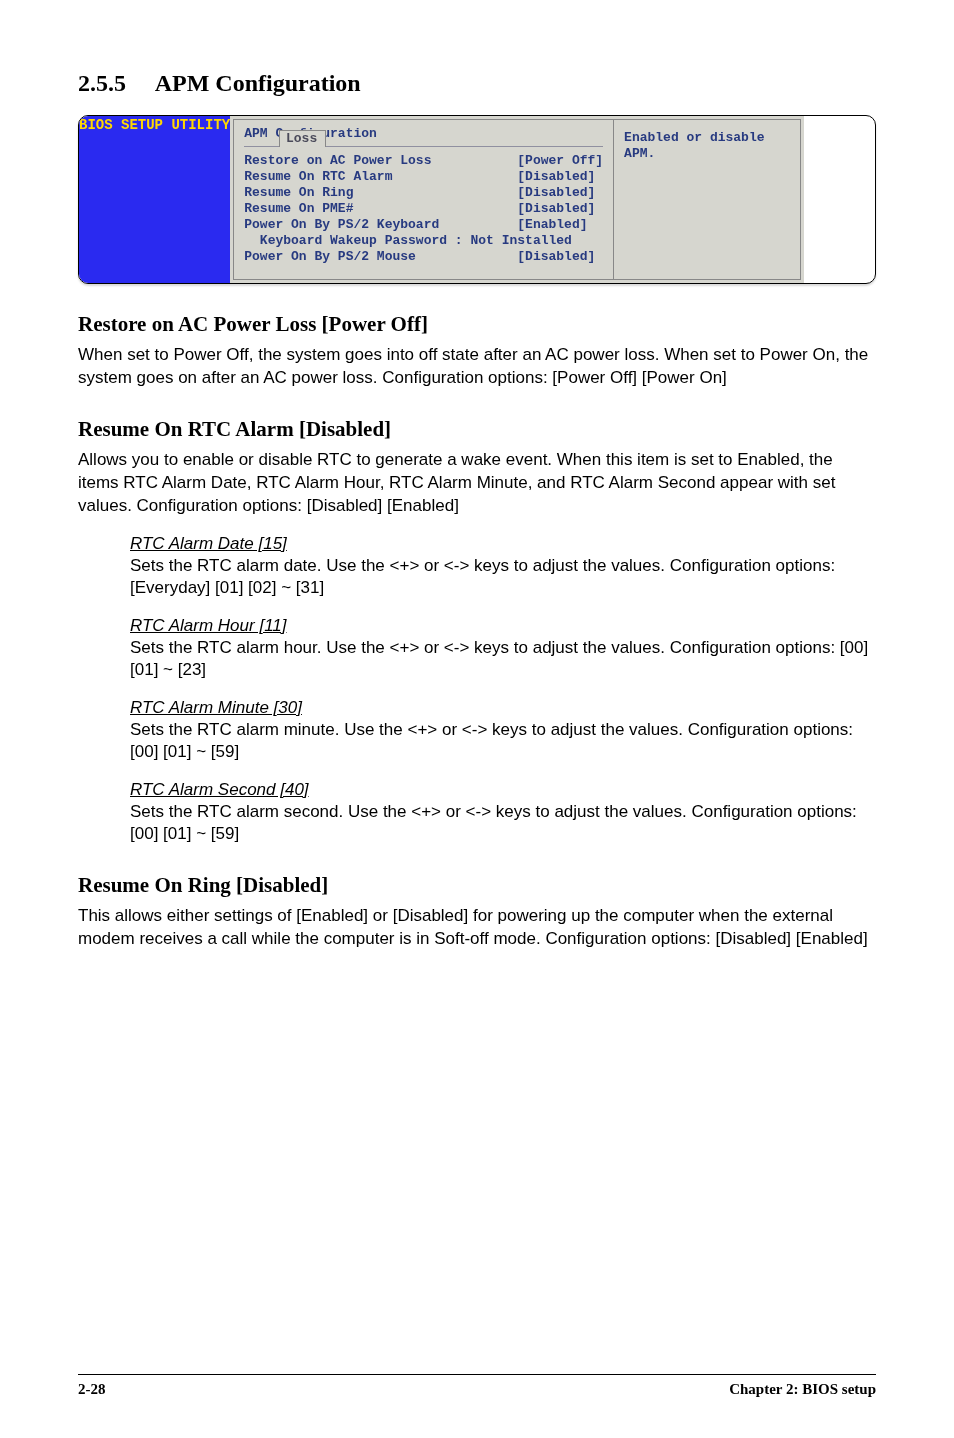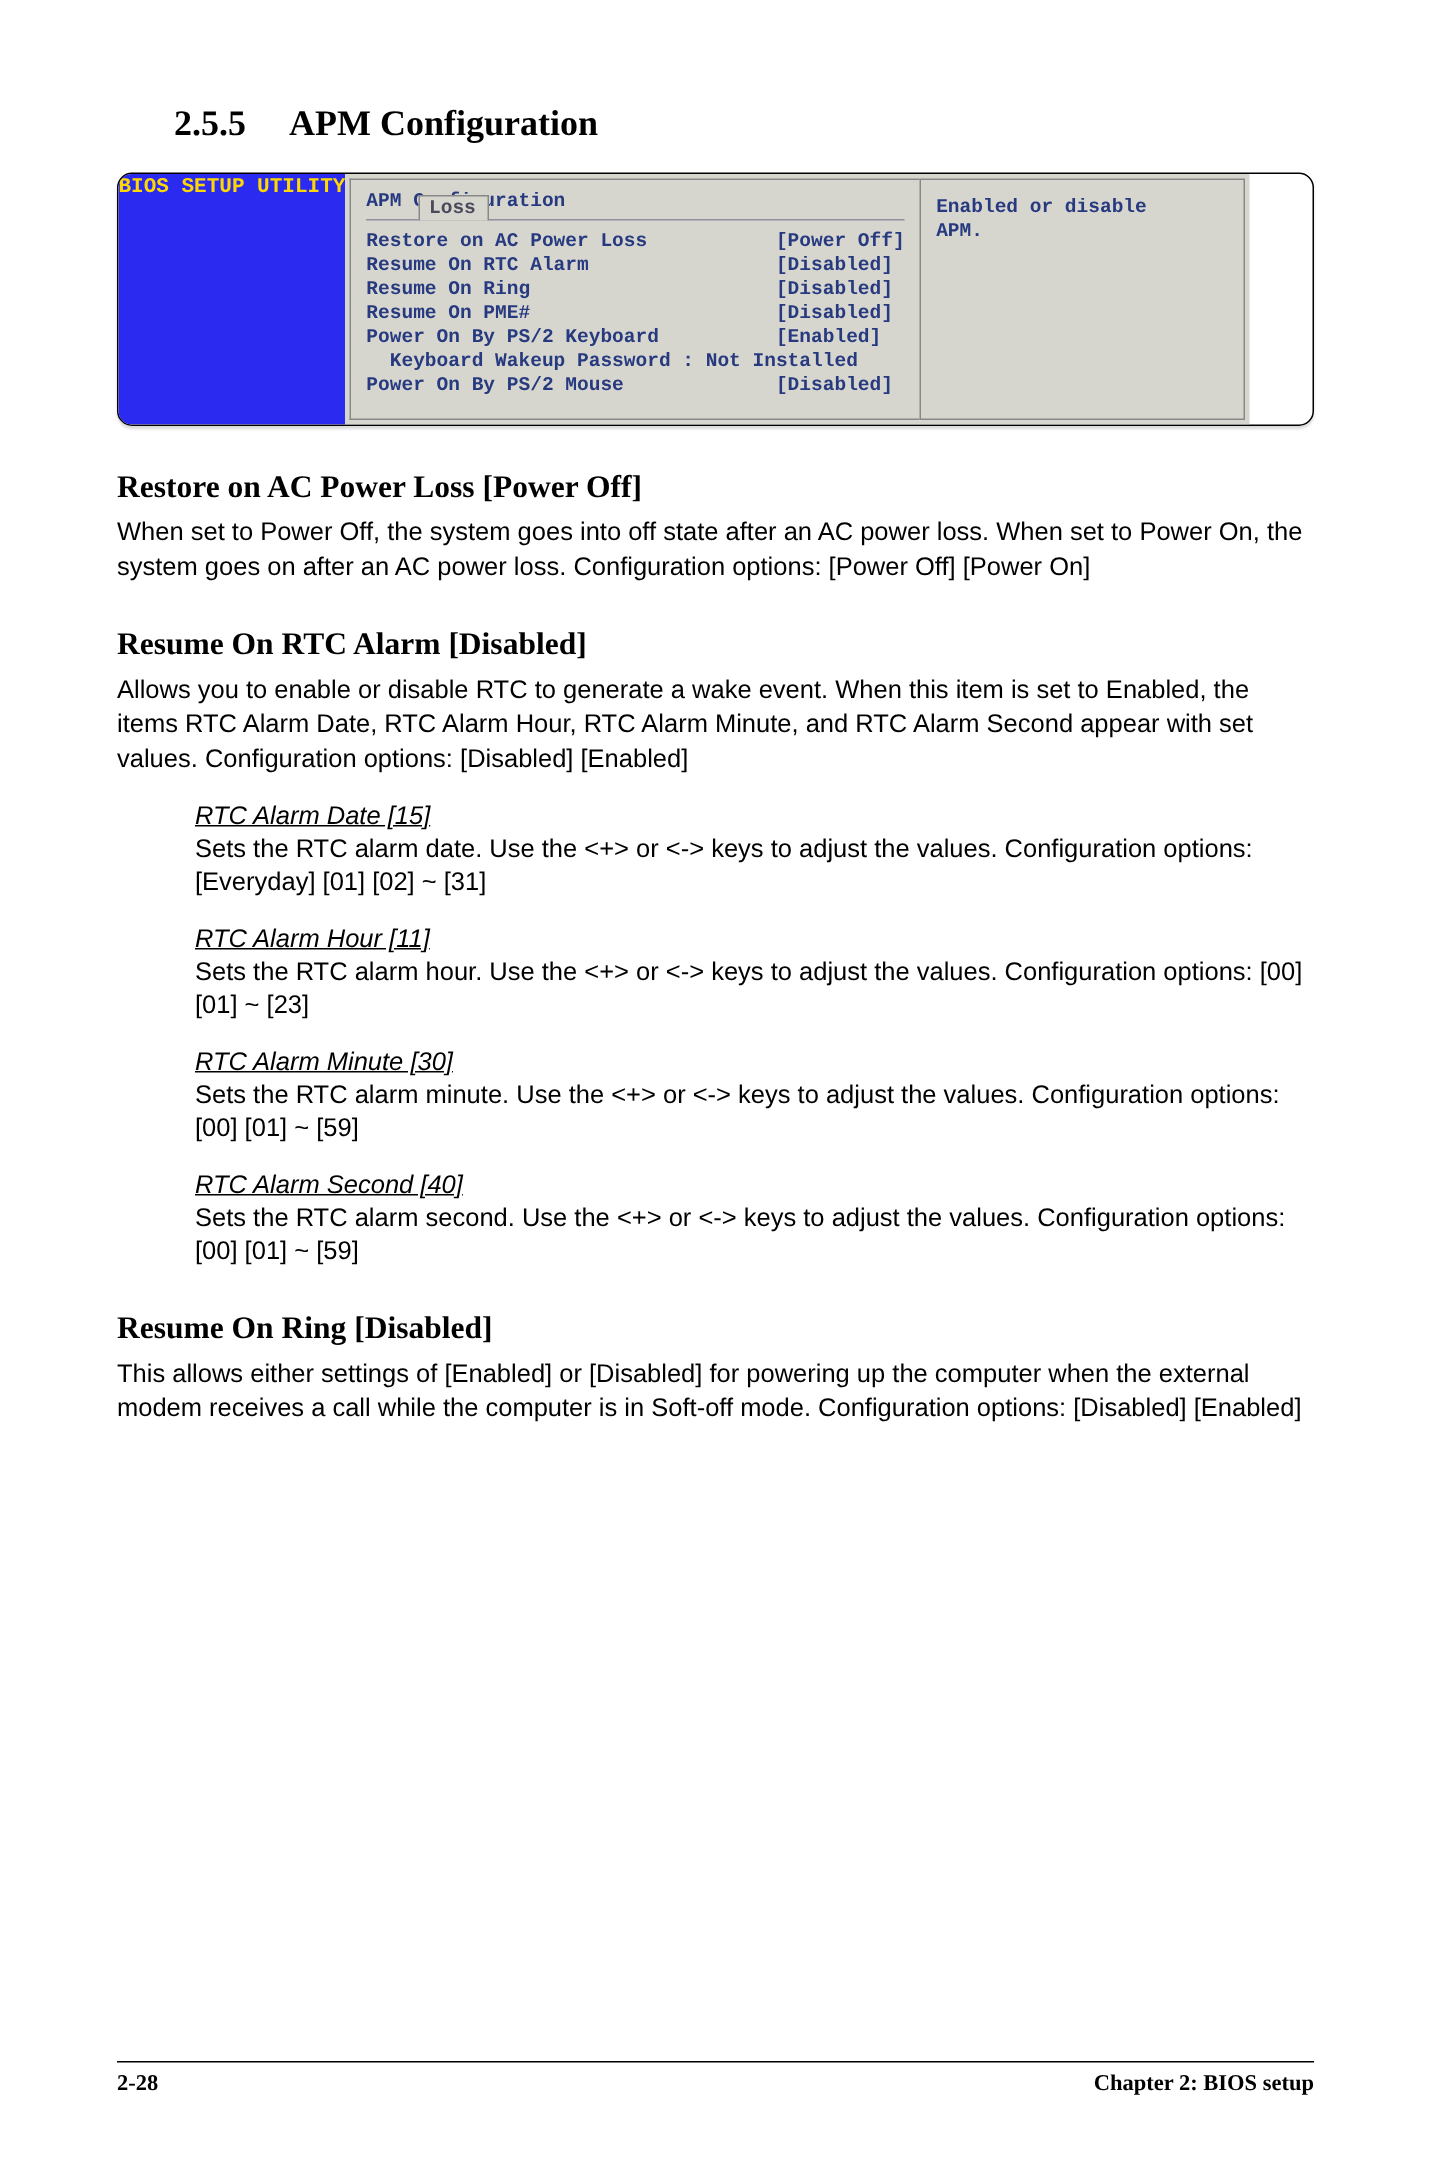--- a/index.html
+++ b/index.html
@@ -11,21 +11,21 @@
       color: #000;
       padding: 70px 78px 40px 78px;
       position: relative;
     }
     .section-num {
       font-family: Georgia, 'Times New Roman', serif;
       font-weight: bold;
       font-size: 24px;
       margin-bottom: 18px;
     }
-    .section-num .num { display: inline-block; margin-right: 24px; margin-left: 38px; }
+    .section-num .num { display: inline-block; margin-right: 24px; }
     .bios-box-outer {
       border: 1px solid #000;
       border-radius: 10px;
       overflow: hidden;
       display: flex;
       flex-direction: row;
       box-shadow: 0 2px 2px rgba(0,0,0,0.15);
     }
     .bios-header {
       background: #2a2af0;
@@ -55,21 +55,21 @@
       background: #d6d6cf;
     }
     .bios-left {
       flex: 1;
       border: 1px solid #888;
       border-right: none;
       margin: 3px 0 3px 3px;
       padding: 6px 10px 14px 10px;
     }
     .bios-right {
-      width: 217px;
+      width: 188px;
       border: 1px solid #888;
       margin: 3px 3px 3px 0;
       padding: 10px 10px;
     }
     .bios-left pre, .bios-right pre, .bios-head-title {
       font-family: 'Courier New', monospace;
       font-size: 13px;
       line-height: 16px;
       color: #273a80;
       font-weight: bold;

